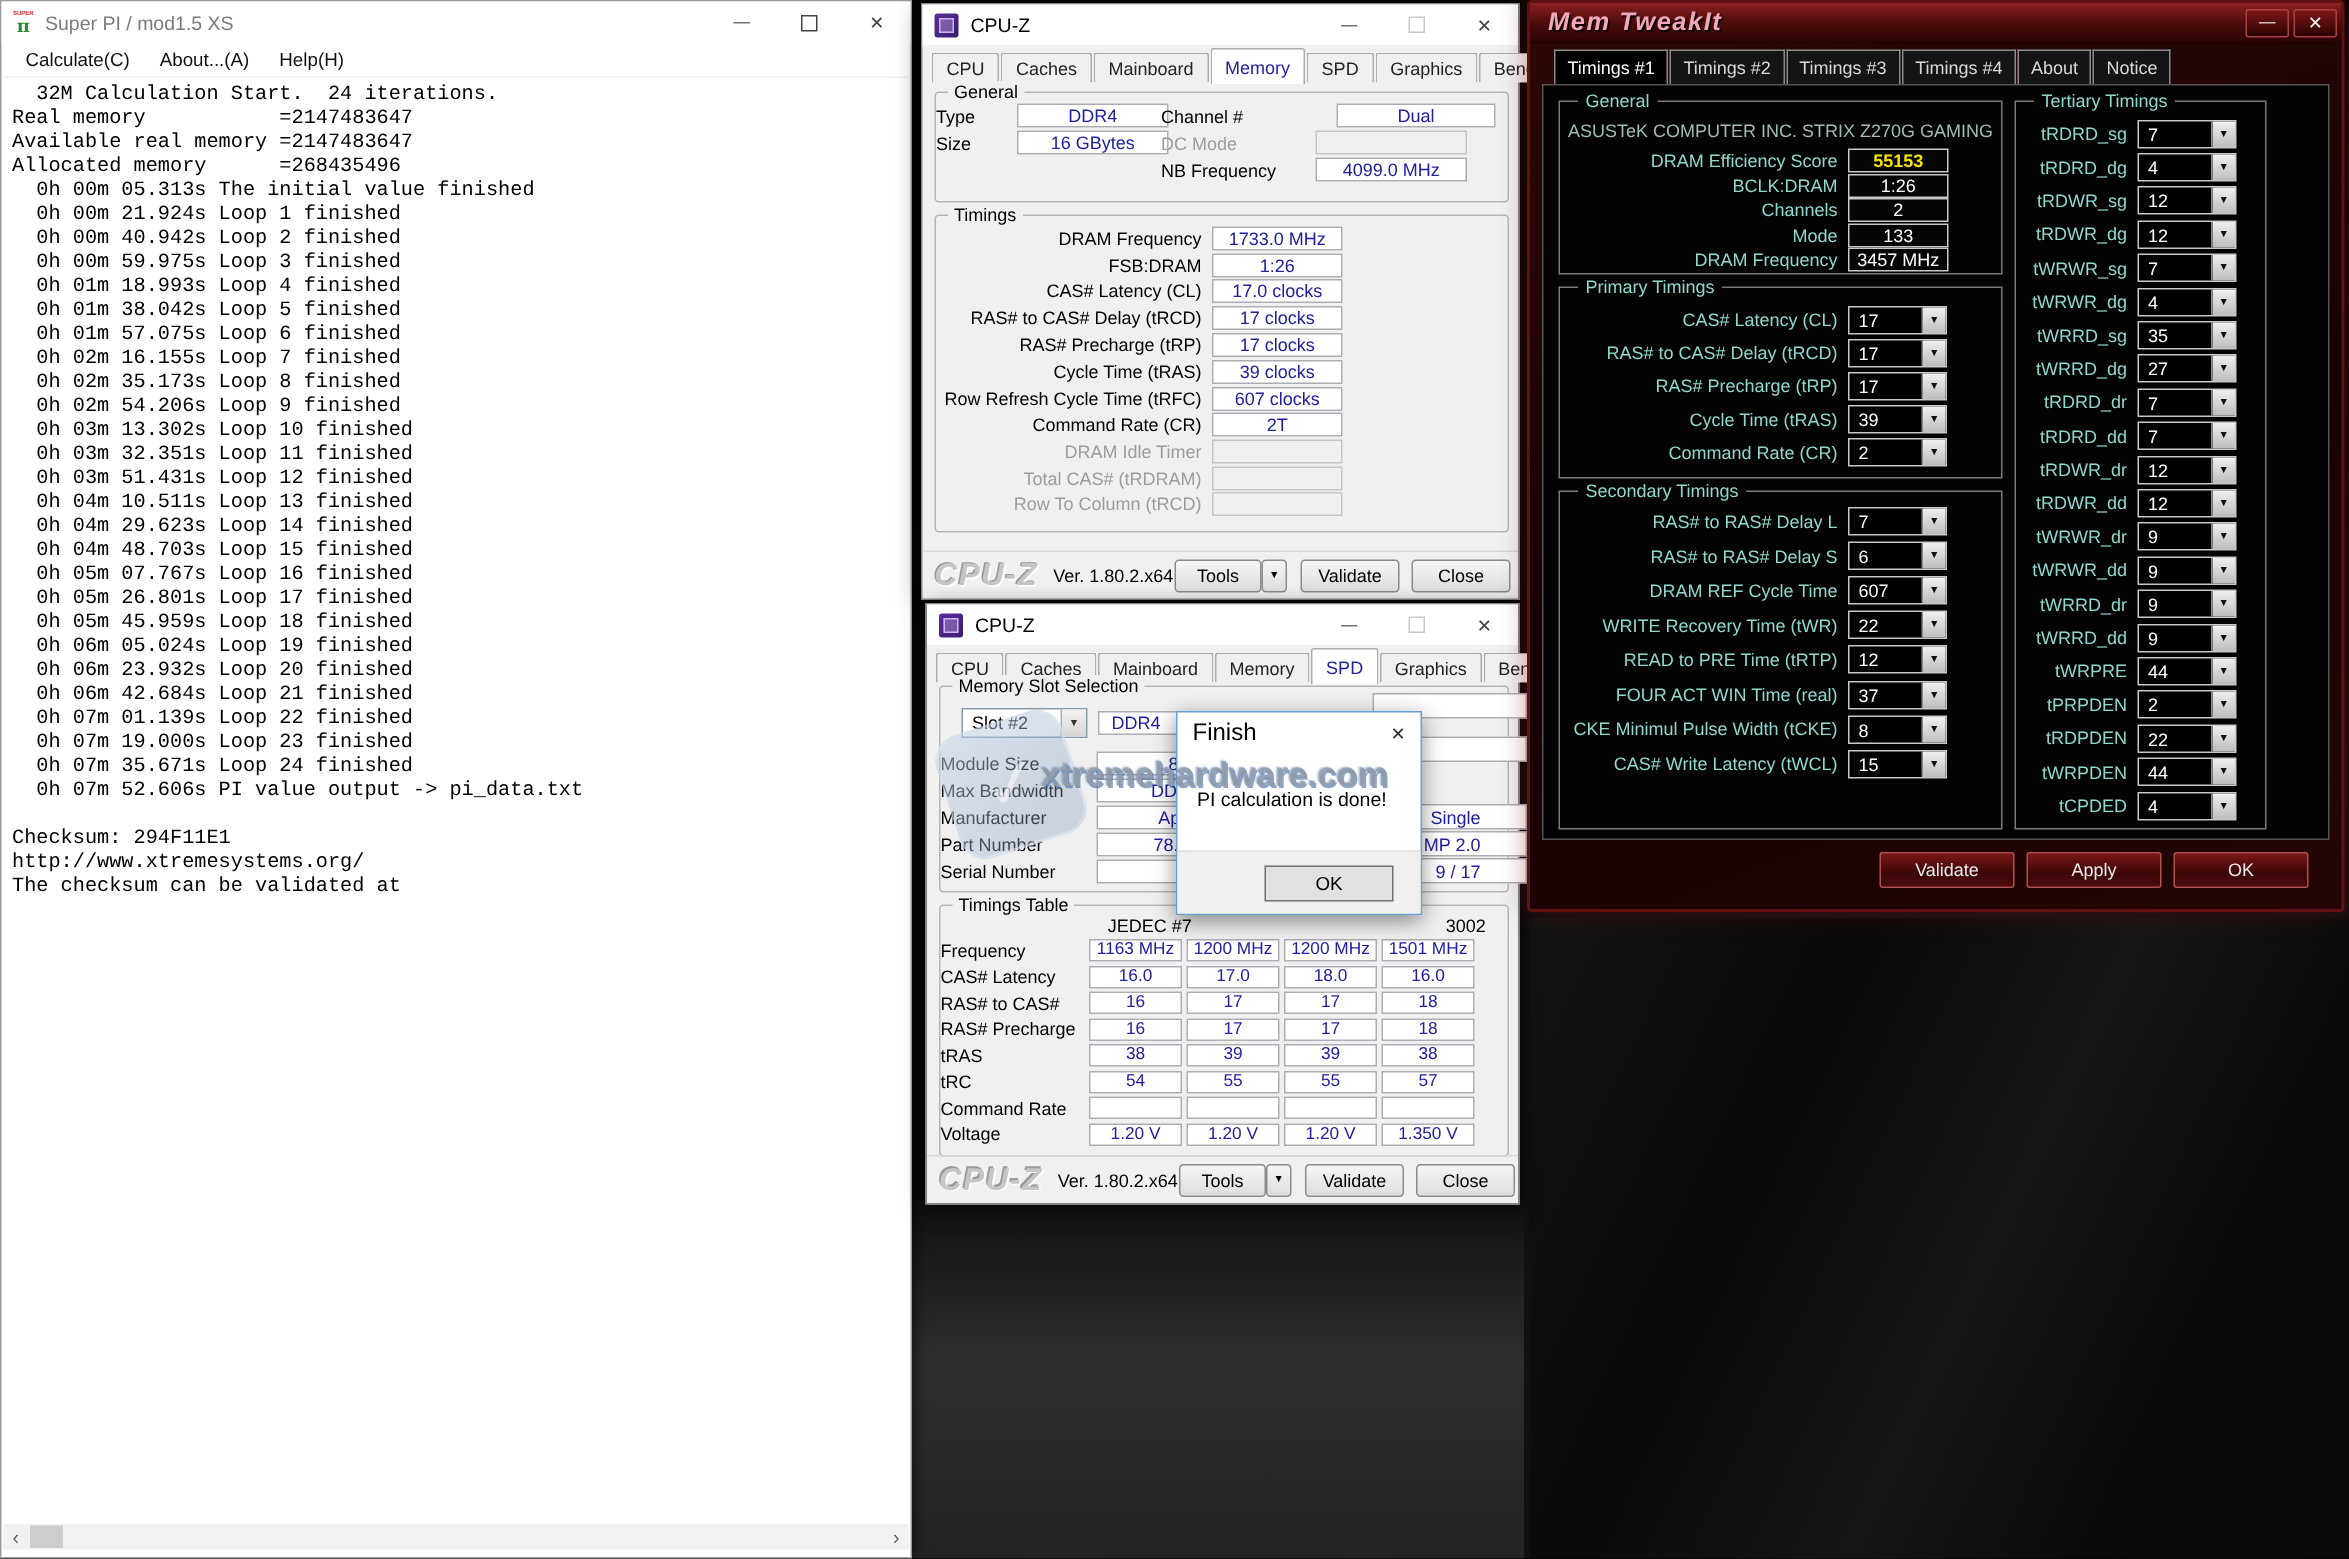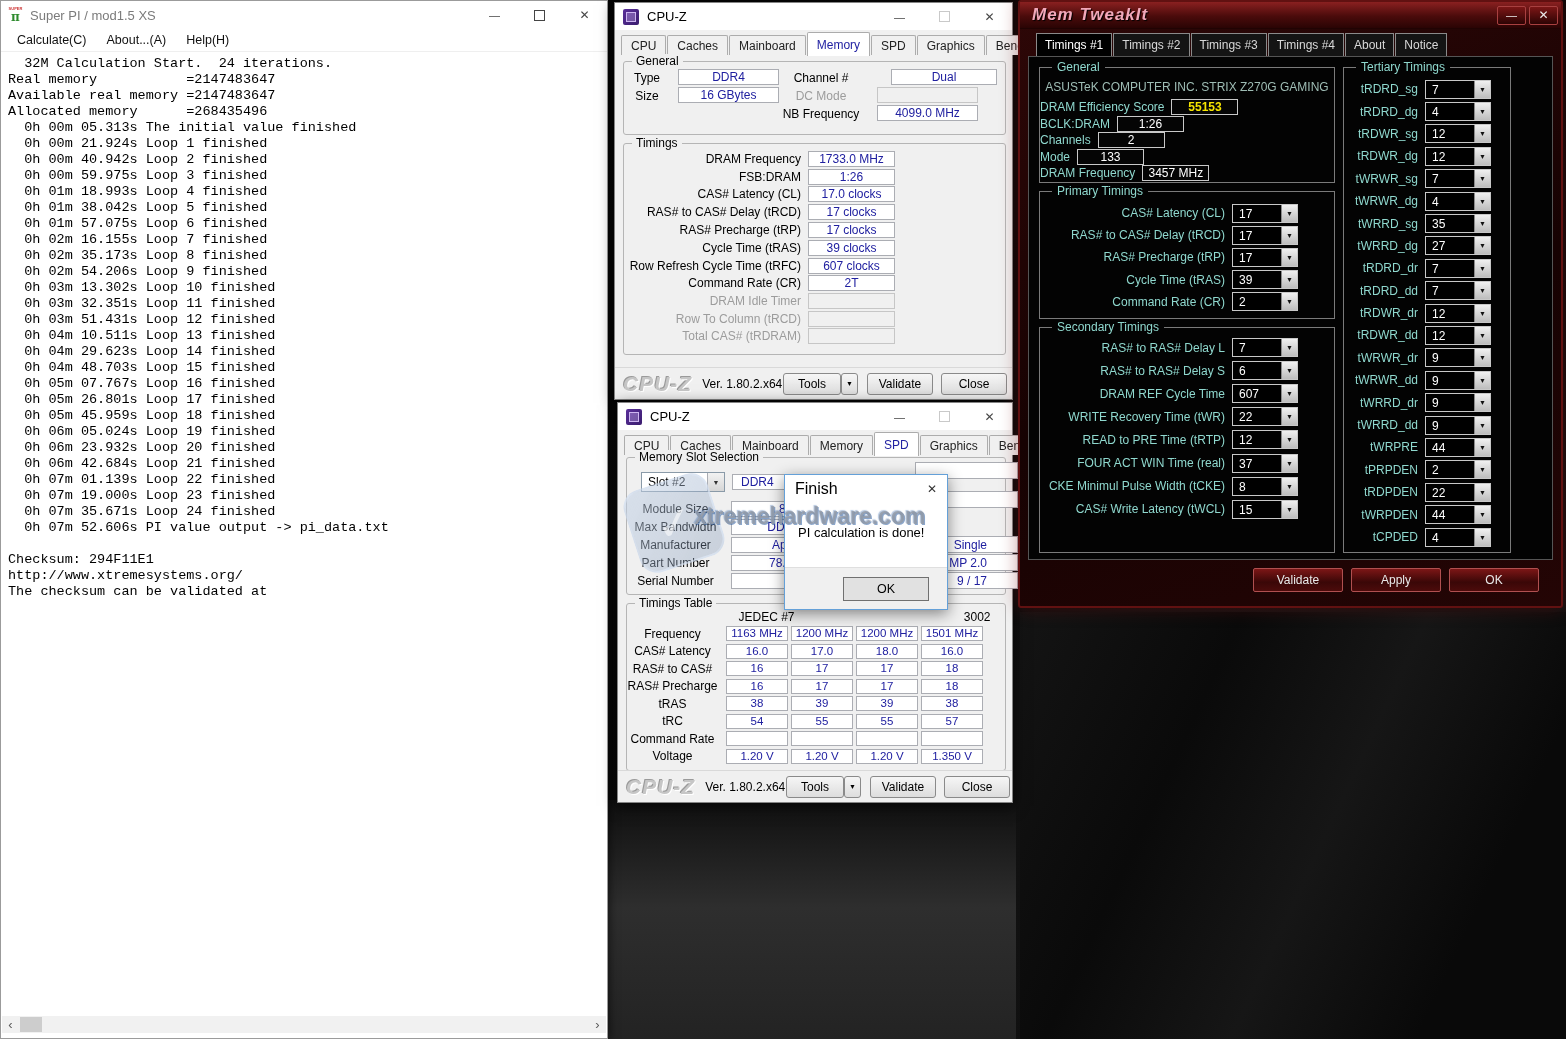--- a/index.html
+++ b/index.html
@@ -64,21 +64,21 @@
             padding:3px 9px 0; font-size:12px; color:#222; background:#f0f0f0; margin-right:1px;
             height:20px; }
   .cz-tab.active { background:#fff; color:#2222a2; height:24px; margin-top:-3px; padding-top:5px;
                    position:relative; z-index:2; }
   .gb { position:absolute; border:1px solid #b5b5b5; border-radius:3px; }
   .gb-label { position:absolute; top:-8px; left:8px; background:#f0f0f0; padding:0 4px;
               font-size:12px; color:#000; }
   .cz-field { border:1px solid #abadb3; background:#fff; color:#2020a0; font-size:12px;
               text-align:center; line-height:14px; height:16px; overflow:hidden; white-space:nowrap; }
   .cz-field.disabled { background:#f0f0f0; border-color:#c6c6c6; }
-  .cz-lab { font-size:12px; color:#000; text-align:center; white-space:nowrap; }
+  .cz-lab { font-size:12px; color:#000; text-align:left; white-space:nowrap; }
   .cz-lab.disabled { color:#9c9c9c; }
   .cz-trows { position:absolute; left:0; right:0; top:6px; }
   .cz-trow { display:flex; align-items:center; justify-content:flex-end; height:17.8px;
              padding-right:110px; }
   .cz-trow .cz-lab { margin-right:7px; }
   .cz-trow .cz-field { width:87px; flex:none; }
   .cz-footer { position:absolute; left:0; right:0; bottom:0; height:32px; border-top:1px solid #d9d9d9;
                display:flex; align-items:center; }
   .cz-logo { font-style:italic; font-weight:bold; font-size:21px; color:#c6c6c6;
              margin-left:8px; letter-spacing:1px;
@@ -156,21 +156,21 @@
   .mt-tab { border:1px solid #8a8a8a; border-bottom:none; padding:4px 8px 0; margin-right:1px;
             font-size:12px; color:#d8d8d8; background:#141414; }
   .mt-tab.active { background:#000; color:#fff; position:relative; z-index:2; }
   .mt-body { position:absolute; left:8px; right:8px; top:54px; height:504px; background:#030303;
              border:1px solid #555; }
   .mt-group { position:absolute; border:1px solid #7a7a7a; background:#030303; }
   .mt-gb-label { position:absolute; top:-8px; left:12px; background:#030303; padding:0 5px;
                  font-size:12px; color:#8fd8ce; }
   .mt-board { position:absolute; top:12px; left:0; right:0; text-align:center; font-size:12px;
               color:#9fbdb5; }
-  .mt-grow { position:absolute; display:flex; align-items:center; justify-content:flex-start;
+  .mt-grow { position:absolute; display:flex; align-items:center; justify-content:flex-end;
              left:0; right:35px; height:16px; }
   .mt-grow .mt-lab { margin-right:7px; }
   .mt-lab { font-size:12px; color:#8fd8ce; white-space:nowrap; }
   .mt-box { width:67px; height:16px; border:1px solid #c8c8c8; background:#050505; color:#fff;
             font-size:12px; text-align:center; line-height:14px; flex:none; }
   .mt-box.score { color:#f5e400; font-weight:bold; }
   .mt-rows { position:absolute; left:0; right:0; }
   .mt-row { display:flex; align-items:center; justify-content:flex-end; }
   .mt-row .mt-lab { margin-right:7px; }
   .mt-combo { width:66px; height:19px; display:flex; border:1px solid #c8c8c8; background:#000;
@@ -340,26 +340,26 @@
         </div>
       </div>
     <div class="cz-trows" style="top:148px;">
 
         <div class="cz-trow">
           <span class="cz-lab disabled">DRAM Idle Timer</span>
           <div class="cz-field disabled"></div>
         </div>
 
         <div class="cz-trow">
+          <span class="cz-lab disabled">Total CAS# (tRDRAM)</span>
+          <div class="cz-field disabled"></div>
+        </div>
+
+        <div class="cz-trow">
           <span class="cz-lab disabled">Row To Column (tRCD)</span>
-          <div class="cz-field disabled"></div>
-        </div>
-
-        <div class="cz-trow">
-          <span class="cz-lab disabled">Total CAS# (tRDRAM)</span>
           <div class="cz-field disabled"></div>
         </div>
       </div>
   </div>
 
   <div class="cz-footer">
     <span class="cz-logo">CPU-Z</span>
     <span class="cz-ver">Ver. 1.80.2.x64</span>
     <div class="cz-btn" style="position:absolute; left:168px; width:58px;">Tools</div>
     <div class="cz-btn glyph-downarrow" style="position:absolute; left:226px; width:17px;"></div>

